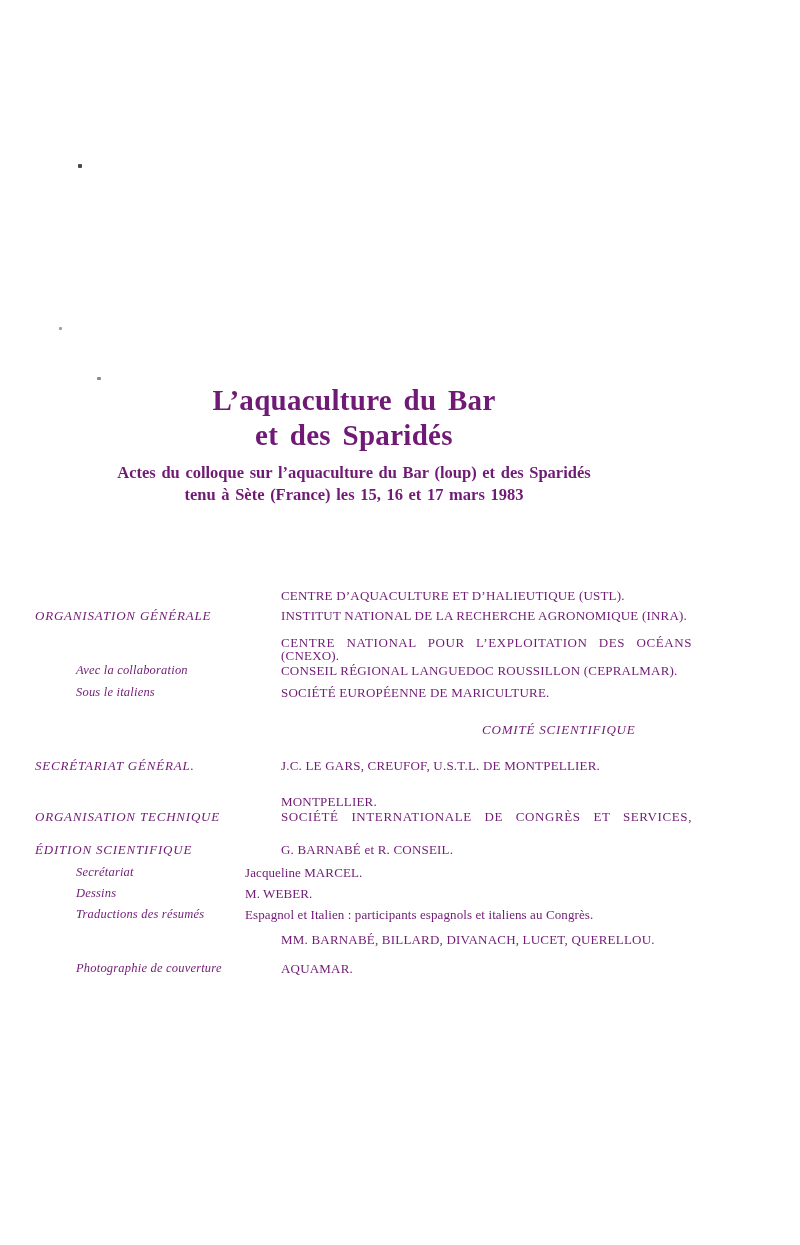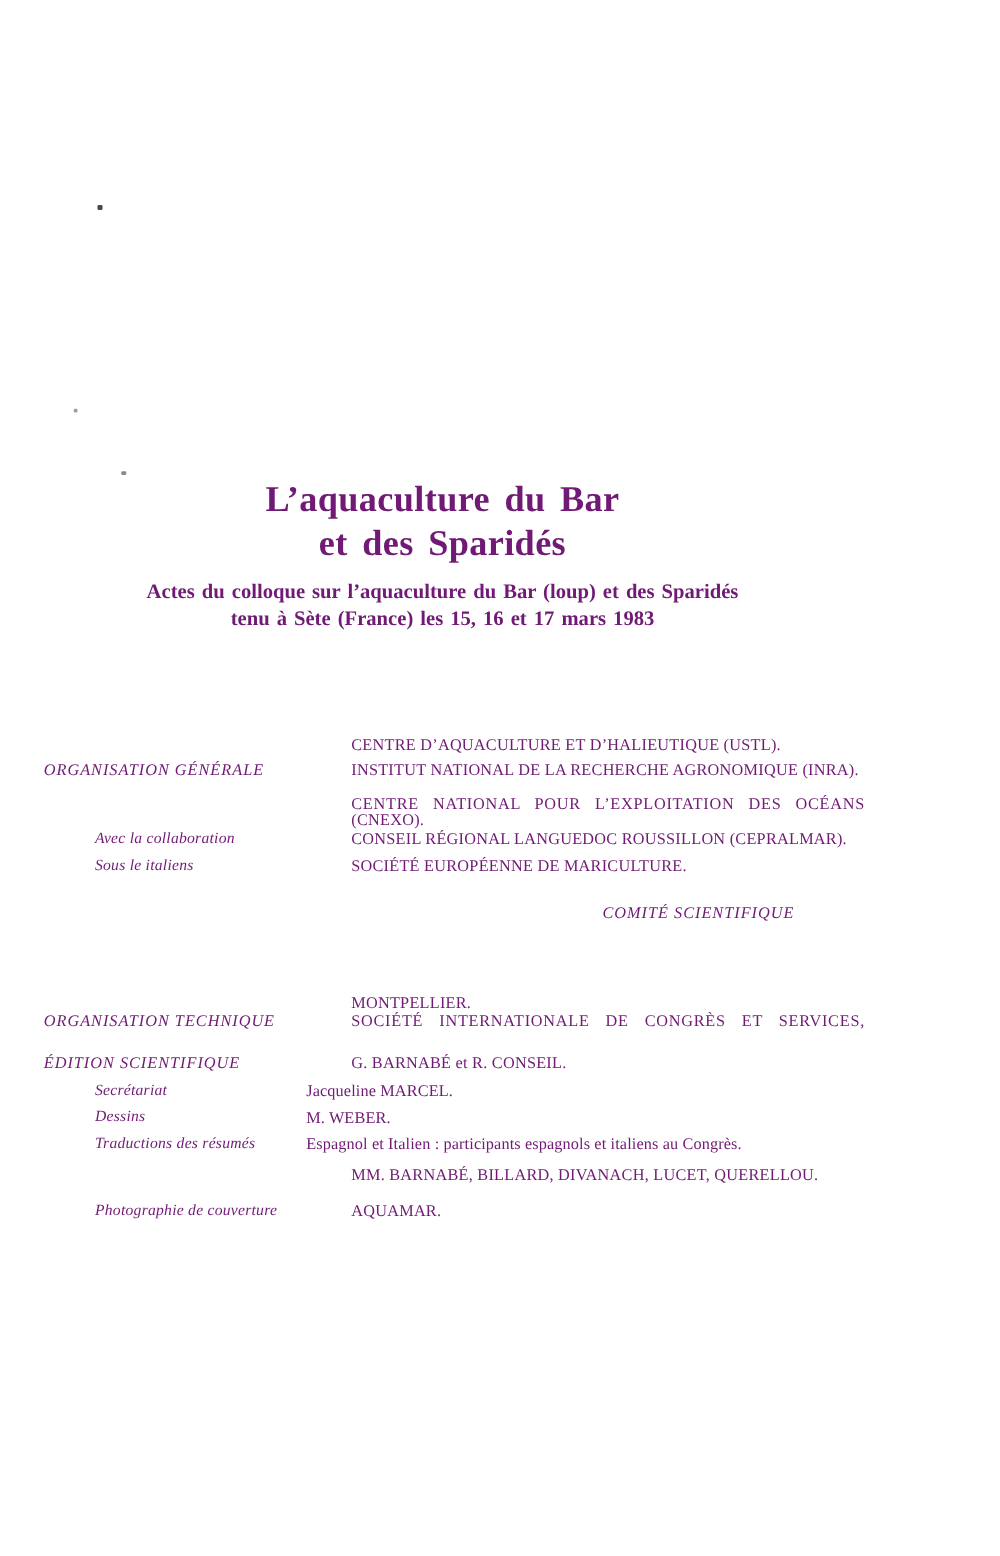--- a/index.html
+++ b/index.html
@@ -93,20 +93,26 @@
     </div>
   </div>
 
   <div class="row r3">
     <div class="lab caps">COMITÉ SCIENTIFIQUE</div>
     <div class="val">
       <div class="vl caps">MM. BARNABÉ, BILLARD, DIVANACH, LUCET, QUERELLOU.</div>
     </div>
   </div>
 
+  <div class="row r4">
+    <div class="lab caps">SECRÉTARIAT GÉNÉRAL.</div>
+    <div class="val">
+      <div class="vl caps">J.C. LE GARS, CREUFOF, U.S.T.L. DE MONTPELLIER.</div>
+    </div>
+  </div>
 
   <div class="row r5">
     <div class="lab caps">ORGANISATION TECHNIQUE</div>
     <div class="val">
       <div class="vl caps">MONTPELLIER.</div>
       <div class="vl caps j">SOCIÉTÉ INTERNATIONALE DE CONGRÈS ET SERVICES,</div>
     </div>
   </div>
 
   <div class="row r6">

